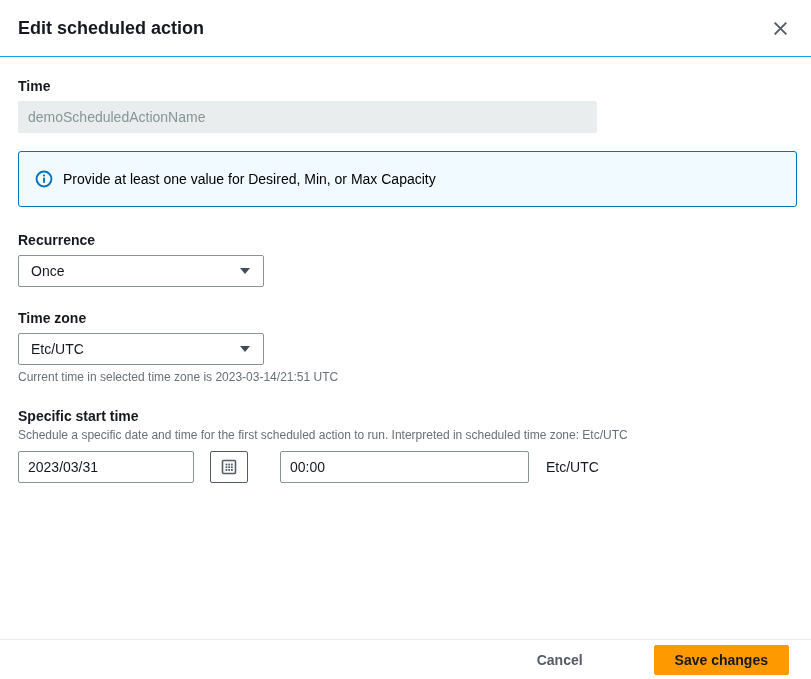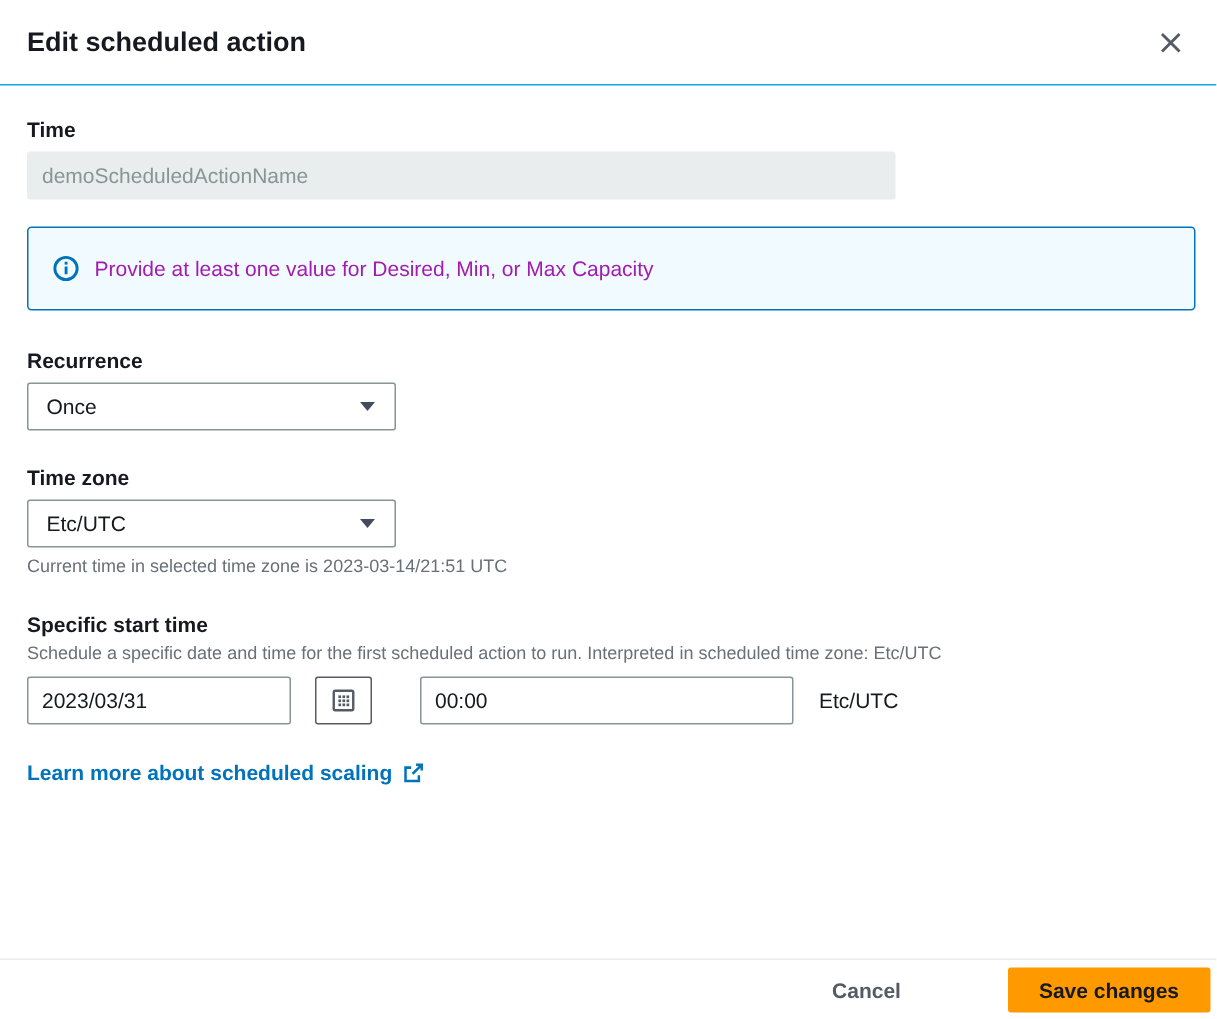--- a/index.html
+++ b/index.html
@@ -48,21 +48,21 @@
 
   .alert {
     width:779px; min-height:56px;
     border:1px solid #0073bb; border-radius:3px;
     background:#f1faff;
     display:flex; align-items:center;
     padding:10px 16px;
     margin-bottom:24px;
   }
   .alert-icon { flex:none; margin-right:10px; line-height:0; }
-  .alert-text { font-size:14px; line-height:20px; color:#a21caf; }
+  .alert-text { font-size:14px; line-height:20px; color:#000000; }
 
   .cap-row { display:flex; margin-bottom:24px; }
   .cap-field { width:179px; margin-right:21px; }
   .cap-field .field-label { margin-bottom:6px; }
   .cap-field input { width:179px; }
 
   .form-group { margin-bottom:22px; }
   .form-group .field-label { margin-bottom:6px; }
 
   .select {
@@ -94,21 +94,21 @@
     font-size:14px; font-weight:700; color:#0073bb;
     text-decoration:none; cursor:pointer;
   }
   .learn-link .ext-icon { margin-left:6px; line-height:0; }
 
   
   .modal-footer {
     position:absolute; left:0; right:0; bottom:0; height:40px;
     border-top:1px solid #eaeded; background:#fff;
     display:flex; align-items:center; justify-content:flex-end;
-    padding:0 4px 0 0;
+    padding:0 22px 0 0;
   }
   .cancel-btn {
     background:none; border:none; cursor:pointer;
     font-family:"Liberation Sans", sans-serif;
     font-size:14px; font-weight:700; color:#545b64;
     margin-right:27px; padding:4px 8px;
   }
   .save-btn {
     height:30px; padding:0 20px;
     background:#ff9900; border:1px solid #ff9900; border-radius:2px;
@@ -198,30 +198,20 @@
                   <rect x="10" y="10" width="1.8" height="1.8"></rect>
               </g>
             </svg>
           </span>
         </button>
         <input class="text-input time-input" value="00:00" style="">
         <span class="tz-suffix">Etc/UTC</span>
       </div>
     </div>
 
-    <a class="learn-link">
-      <span>Learn more about scheduled scaling</span>
-      <span class="ext-icon">
-        <svg width="15" height="15" viewBox="0 0 16 16" fill="none" stroke="#0073bb" stroke-width="1.8">
-          <path d="M10 2 H14 V6"></path>
-          <path d="M14 2 L7.5 8.5"></path>
-          <path d="M12 9.5 V13.5 H2.5 V4 H6.5"></path>
-        </svg>
-      </span>
-    </a>
 
   </div>
 
   <div class="modal-footer">
     <button class="cancel-btn">Cancel</button>
     <button class="save-btn">Save changes</button>
   </div>
 
 </div>
 

